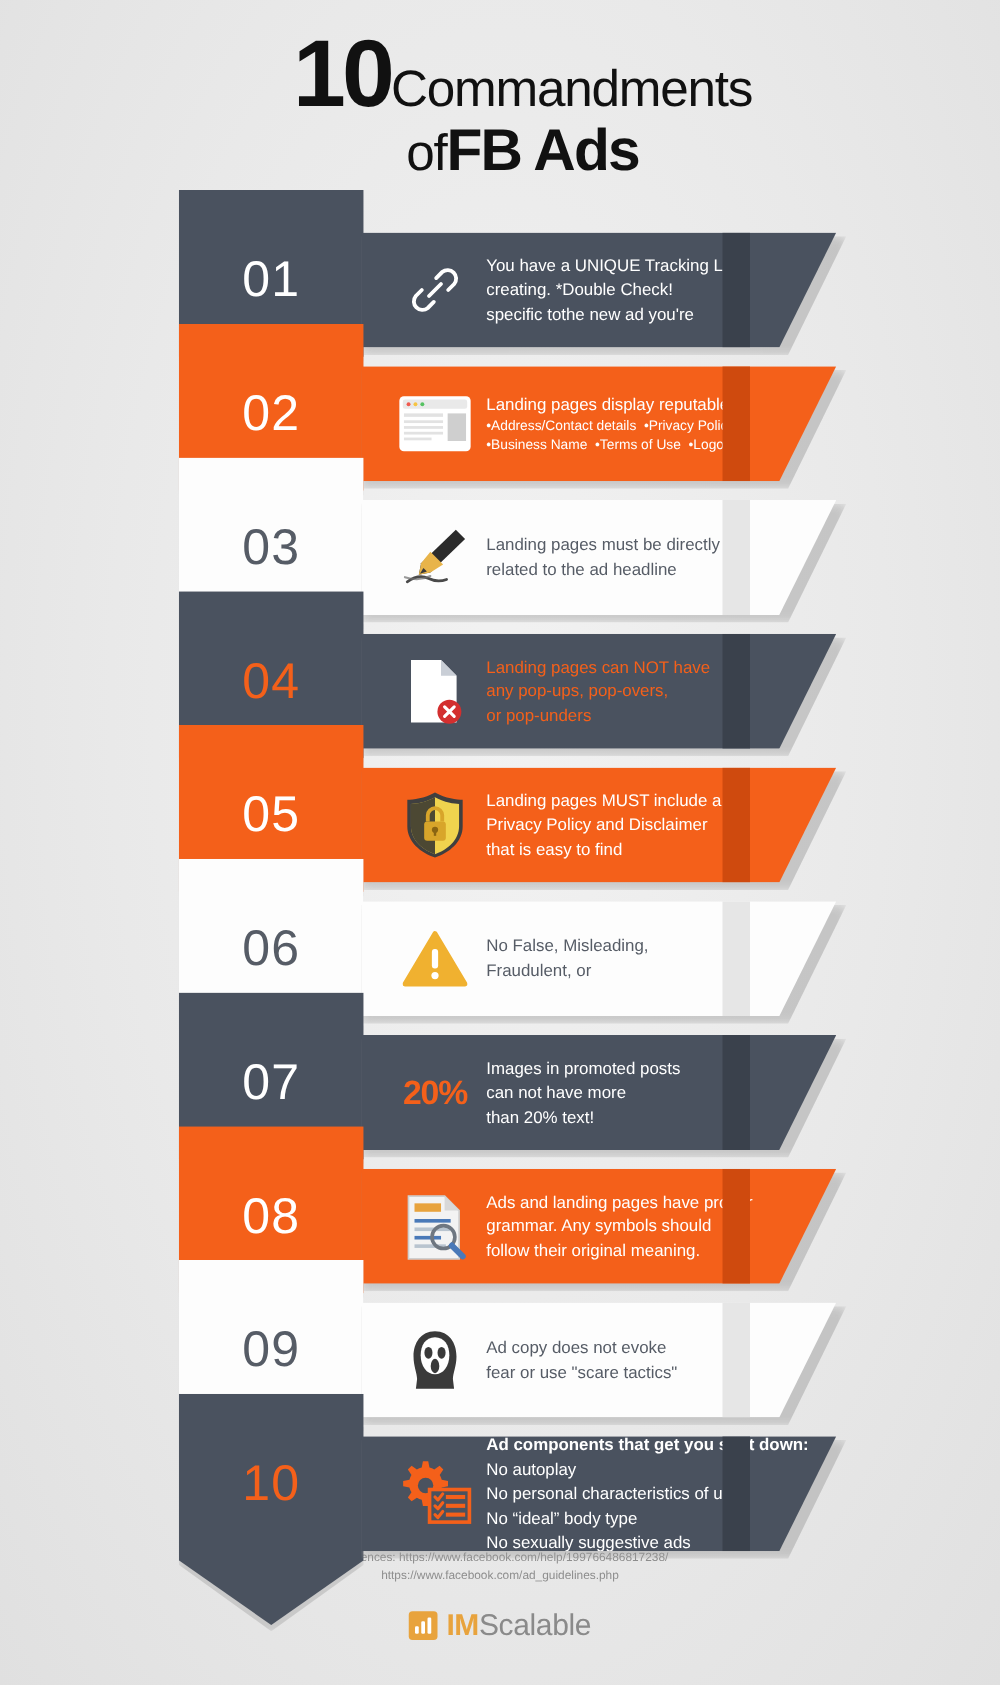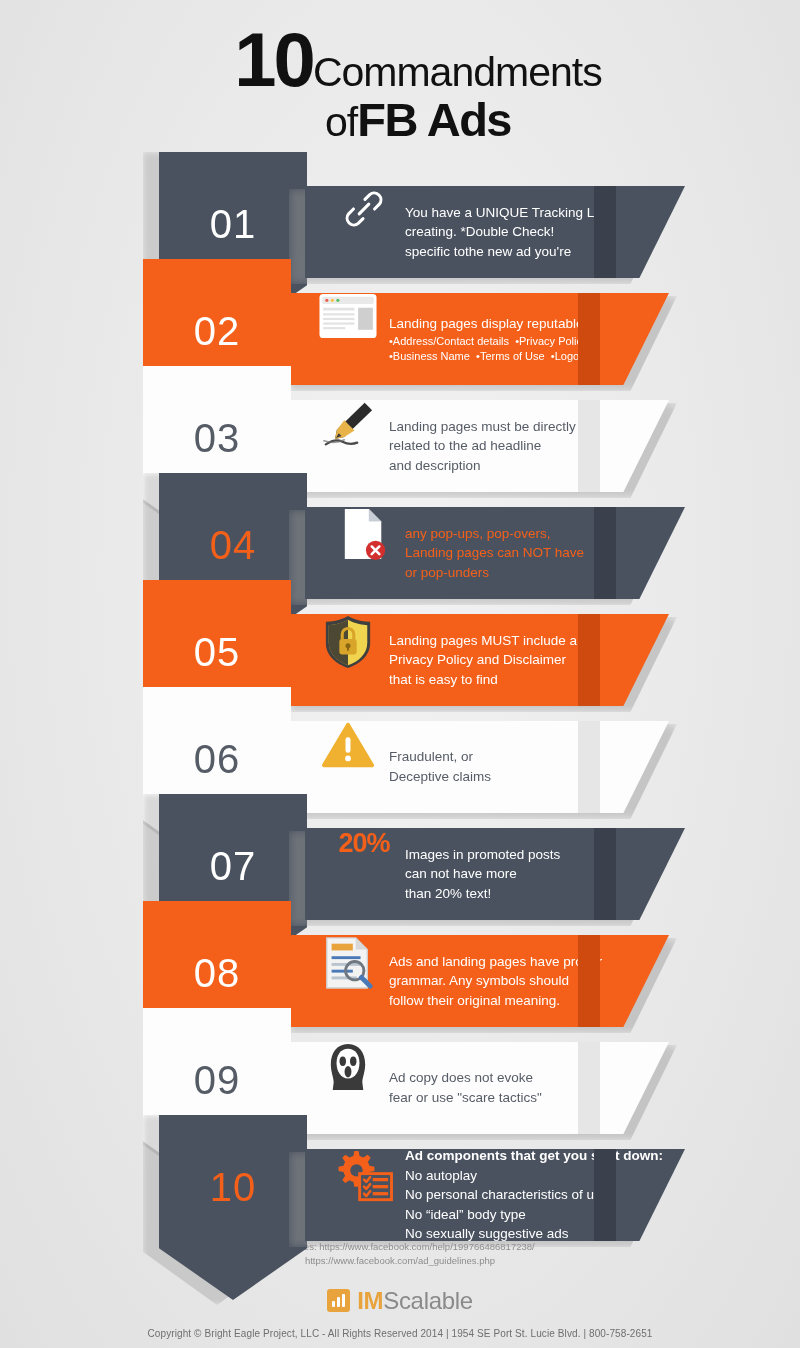--- a/index.html
+++ b/index.html
@@ -67,36 +67,36 @@
     clip-path: polygon(0 0, 100% 0, 88% 100%, 0 100%);
     background: #9a9a9a; filter: blur(4px); opacity: .45;
   }
   
   .fold {
     position: absolute; left: 289px; top: 0; width: 22px; height: 92px;
   }
 
   .bicon {
     flex: 0 0 82px; height: 92px;
-    display: flex; justify-content: center;
+    display: flex; align-items: center; justify-content: center;
     margin-left: 18px;
   }
   .btext {
     flex: 1 1 auto; padding-right: 18px;
     font-size: 13.5px; line-height: 1.45;
   }
   .btext .sub { font-size: 11px; line-height: 1.35; }
   .btext .hdr { font-weight: bold; }
   .pct {
     font-size: 27px; font-weight: bold; letter-spacing: -1px;
     font-family: "Liberation Sans", sans-serif;
   }
 
   
-  .dark { background: #4a525f; margin-left: 16px; }
+  .dark { background: #4a525f; }
   .dark-fold { background: #3a414c; }
   .orange { background: #f4601a; }
   .orange-fold { background: #cf4a0e; }
   .white { background: #fdfdfd; }
   .white-fold { background: #e6e6e6; }
 
   .tx-white { color: #ffffff; }
   .tx-gray  { color: #565c66; }
   .tx-orange{ color: #f4601a; }
 
@@ -203,43 +203,42 @@
         <path d="M48 3 L56 11 L26 40 L16 42 L18 32 Z" fill="#2b2b2b"></path>
         <path d="M26 22 L37 33 L26 40 L16 42 L18 32 Z" fill="#e8b44a"></path>
         <path d="M20 36 L23 39 L17 41 Z" fill="#3a3a3a"></path>
         <path d="M6 48 q10-7 18-3 t16 1" fill="none" stroke="#4a4a4a" stroke-width="2.4" stroke-linecap="round"></path>
         <path d="M4 44 q12 4 22-1" fill="none" stroke="#6f6f6f" stroke-width="1.8" stroke-linecap="round" opacity=".7"></path>
       </svg>
           </div>
       <div class="btext tx-gray">
             <div>Landing pages must be directly</div>
             <div>related to the ad headline</div>
-            <div>and description</div>
           </div>
     </div>
       </div>
       <div class="row" style="top: 321px; z-index: 13;">
     <div class="chev-shadow"></div>
     <div class="chev dark">
       <div class="num tx-orange">04</div>
     </div>
     <div class="banner-shadow" style="top:37px"></div>
     <div class="banner dark" style="top:34px">
       <div class="fold dark-fold"></div>
       <div class="bicon">
             <svg width="48" height="54" viewBox="0 0 50 56">
         <path d="M5 2 h25 l13 13 v39 H5 Z" fill="#fff"></path>
         <path d="M30 2 v13 h13 Z" fill="#c9ced6"></path>
         <circle cx="37" cy="45" r="10" fill="#d32f2f"></circle>
         <path d="M33 41 l8 8 M41 41 l-8 8" stroke="#fff" stroke-width="2.6" stroke-linecap="round"></path>
       </svg>
           </div>
       <div class="btext tx-orange">
+            <div>Landing pages can NOT have</div>
             <div>any pop-ups, pop-overs,</div>
-            <div>Landing pages can NOT have</div>
             <div>or pop-unders</div>
           </div>
     </div>
       </div>
       <div class="row" style="top: 428px; z-index: 14;">
     <div class="chev-shadow"></div>
     <div class="chev orange">
       <div class="num tx-white">05</div>
     </div>
     <div class="banner-shadow" style="top:37px"></div>
@@ -272,22 +271,22 @@
     <div class="banner white" style="top:34px">
       <div class="fold white-fold"></div>
       <div class="bicon">
             <svg width="52" height="48" viewBox="0 0 54 48">
         <path d="M27 3 L52 45 H2 Z" fill="#f0b130" stroke="#f0b130" stroke-width="4" stroke-linejoin="round"></path>
         <rect x="24.4" y="16" width="5.2" height="16" rx="2.4" fill="#fff"></rect>
         <circle cx="27" cy="38" r="3" fill="#fff"></circle>
       </svg>
           </div>
       <div class="btext tx-gray">
+            <div>No False, Misleading,</div>
             <div>Fraudulent, or</div>
-            <div>Deceptive claims</div>
           </div>
     </div>
       </div>
       <div class="row" style="top: 642px; z-index: 16;">
     <div class="chev-shadow"></div>
     <div class="chev dark">
       <div class="num tx-white">07</div>
     </div>
     <div class="banner-shadow" style="top:37px"></div>
     <div class="banner dark" style="top:34px">
@@ -401,16 +400,15 @@
       <div>https://www.facebook.com/ad_guidelines.php</div>
     </div>
     <div class="logo-wrap">
       <span class="logo-mark">
           <i></i>
           <i></i>
           <i></i>
         </span>
       <span class="logo-text"><span class="logo-im">IM</span><span class="logo-sc">Scalable</span></span>
     </div>
-    <div class="copyright">Copyright © Bright Eagle Project, LLC - All Rights Reserved 2014 | 1954 SE Port St. Lucie Blvd. | 800-758-2651</div>
   </div>
 
 </div>
 
 </body></html>

